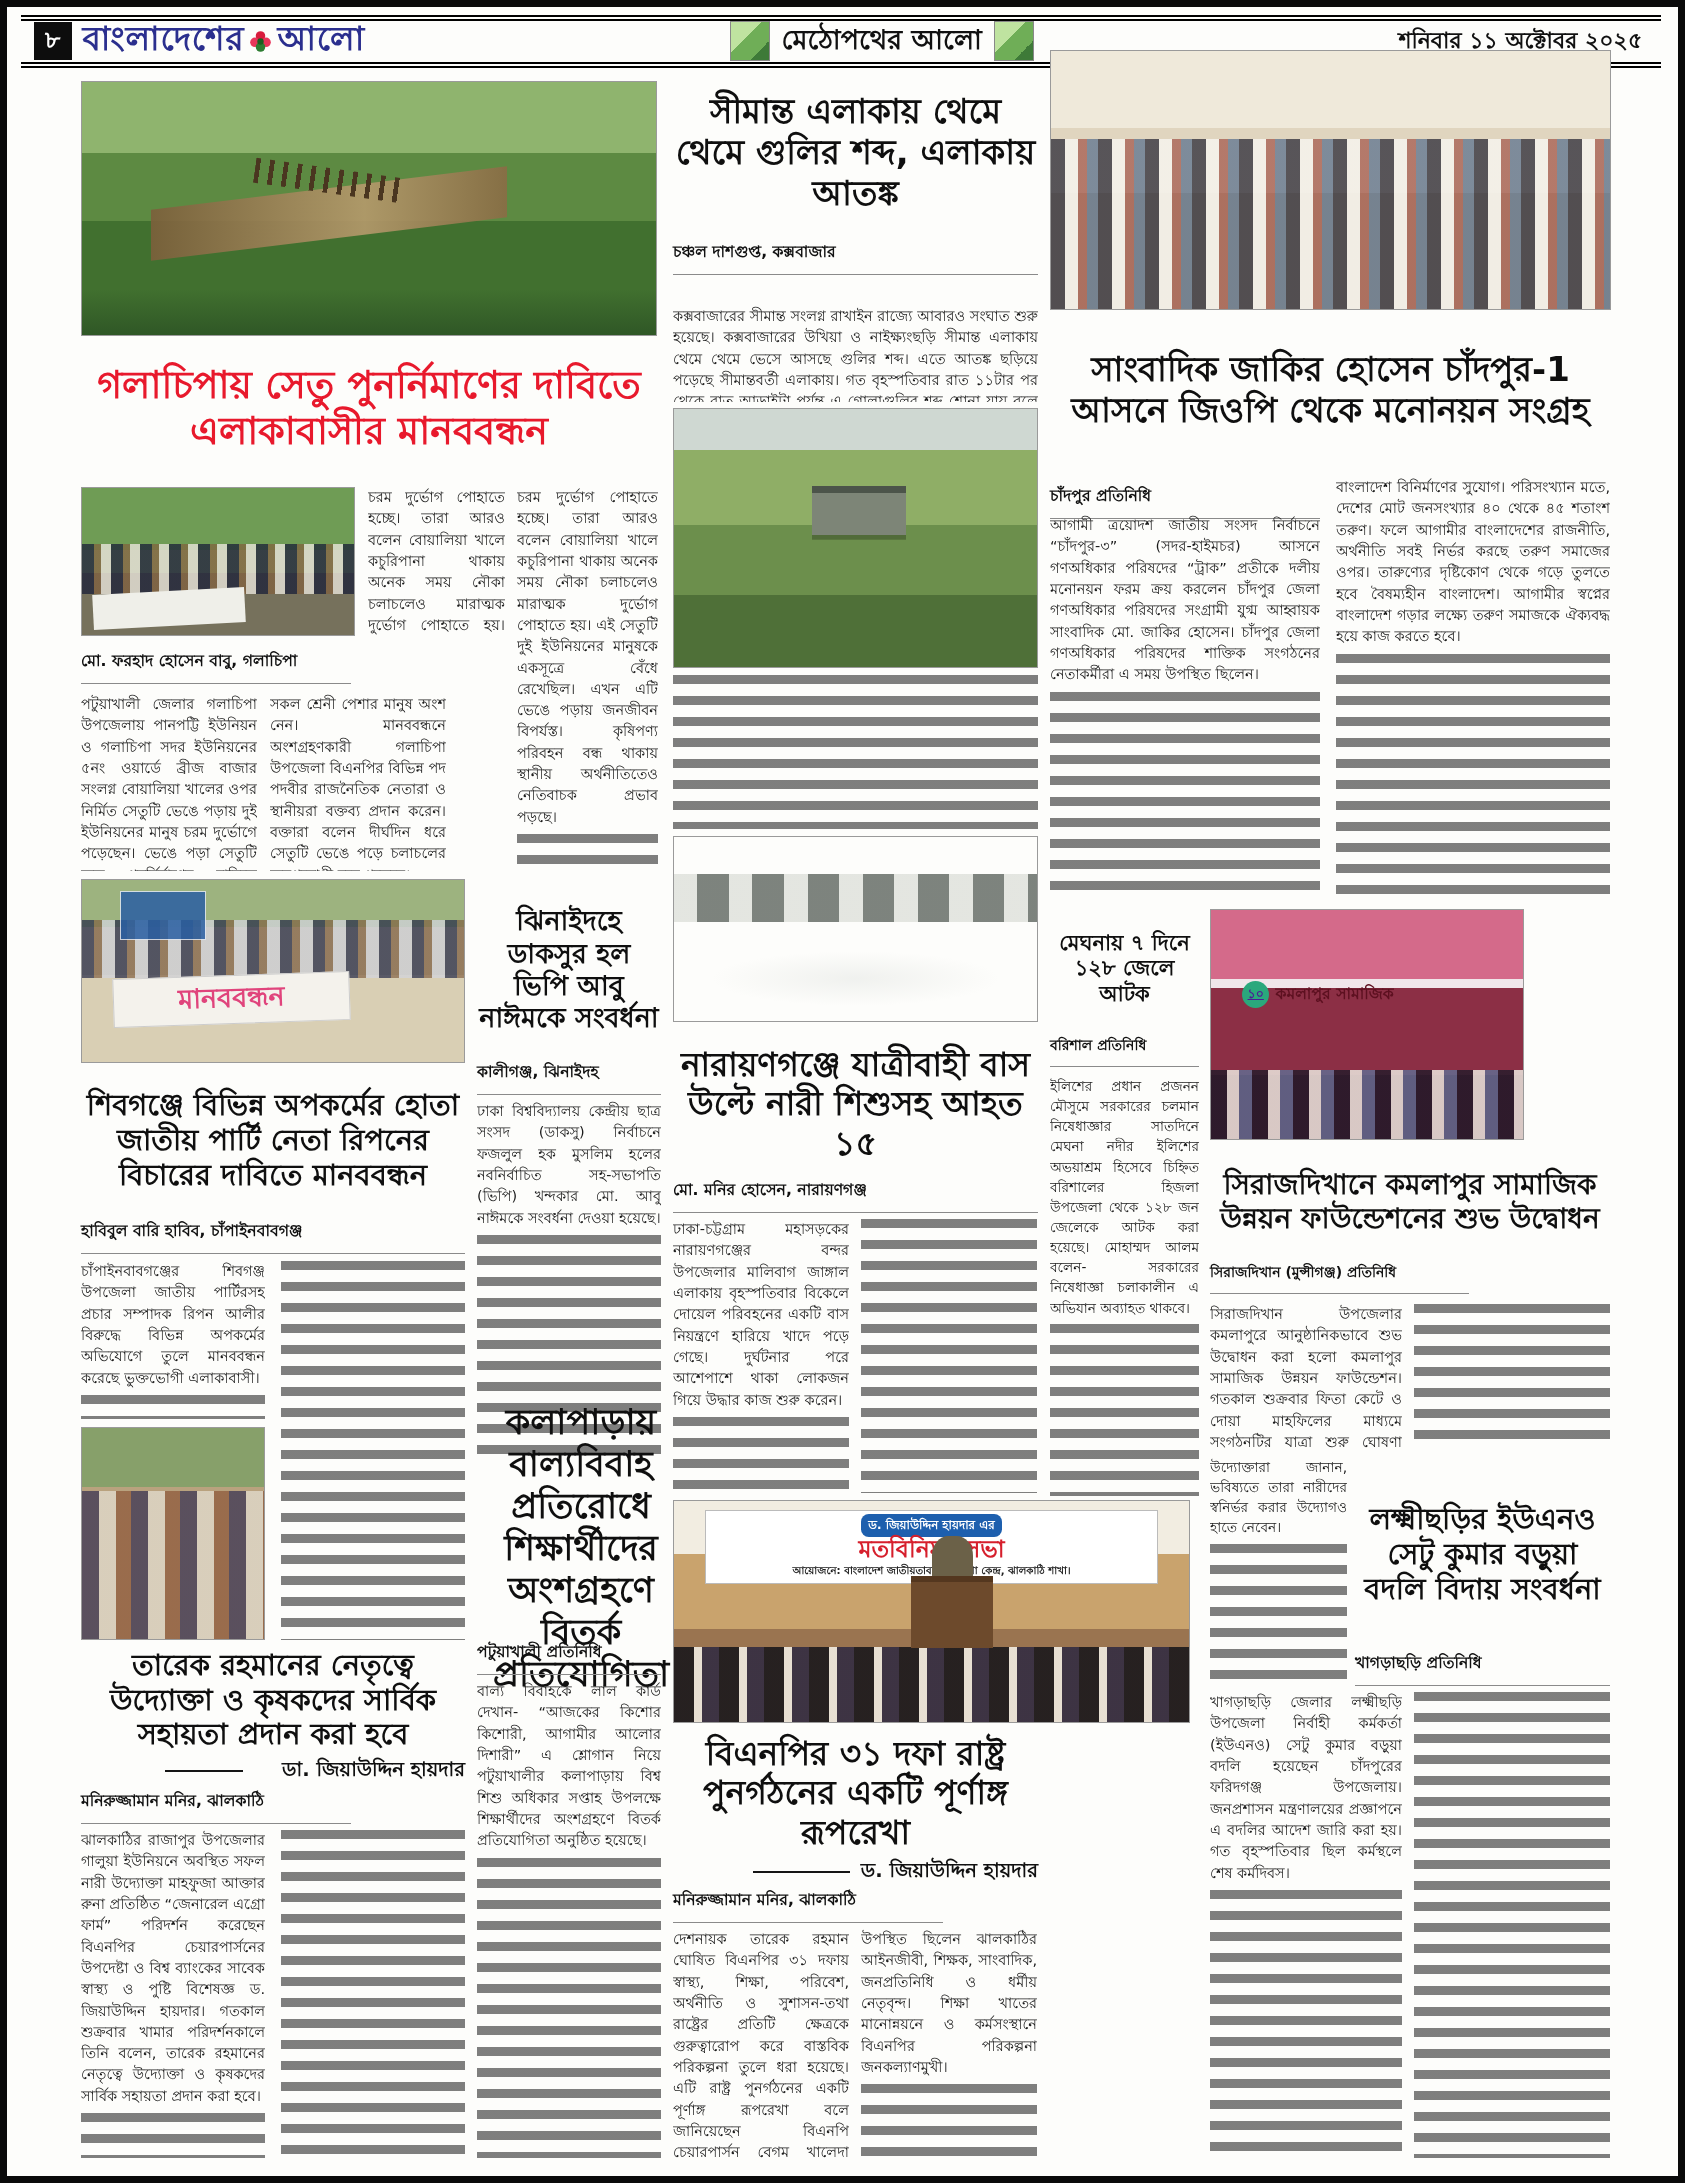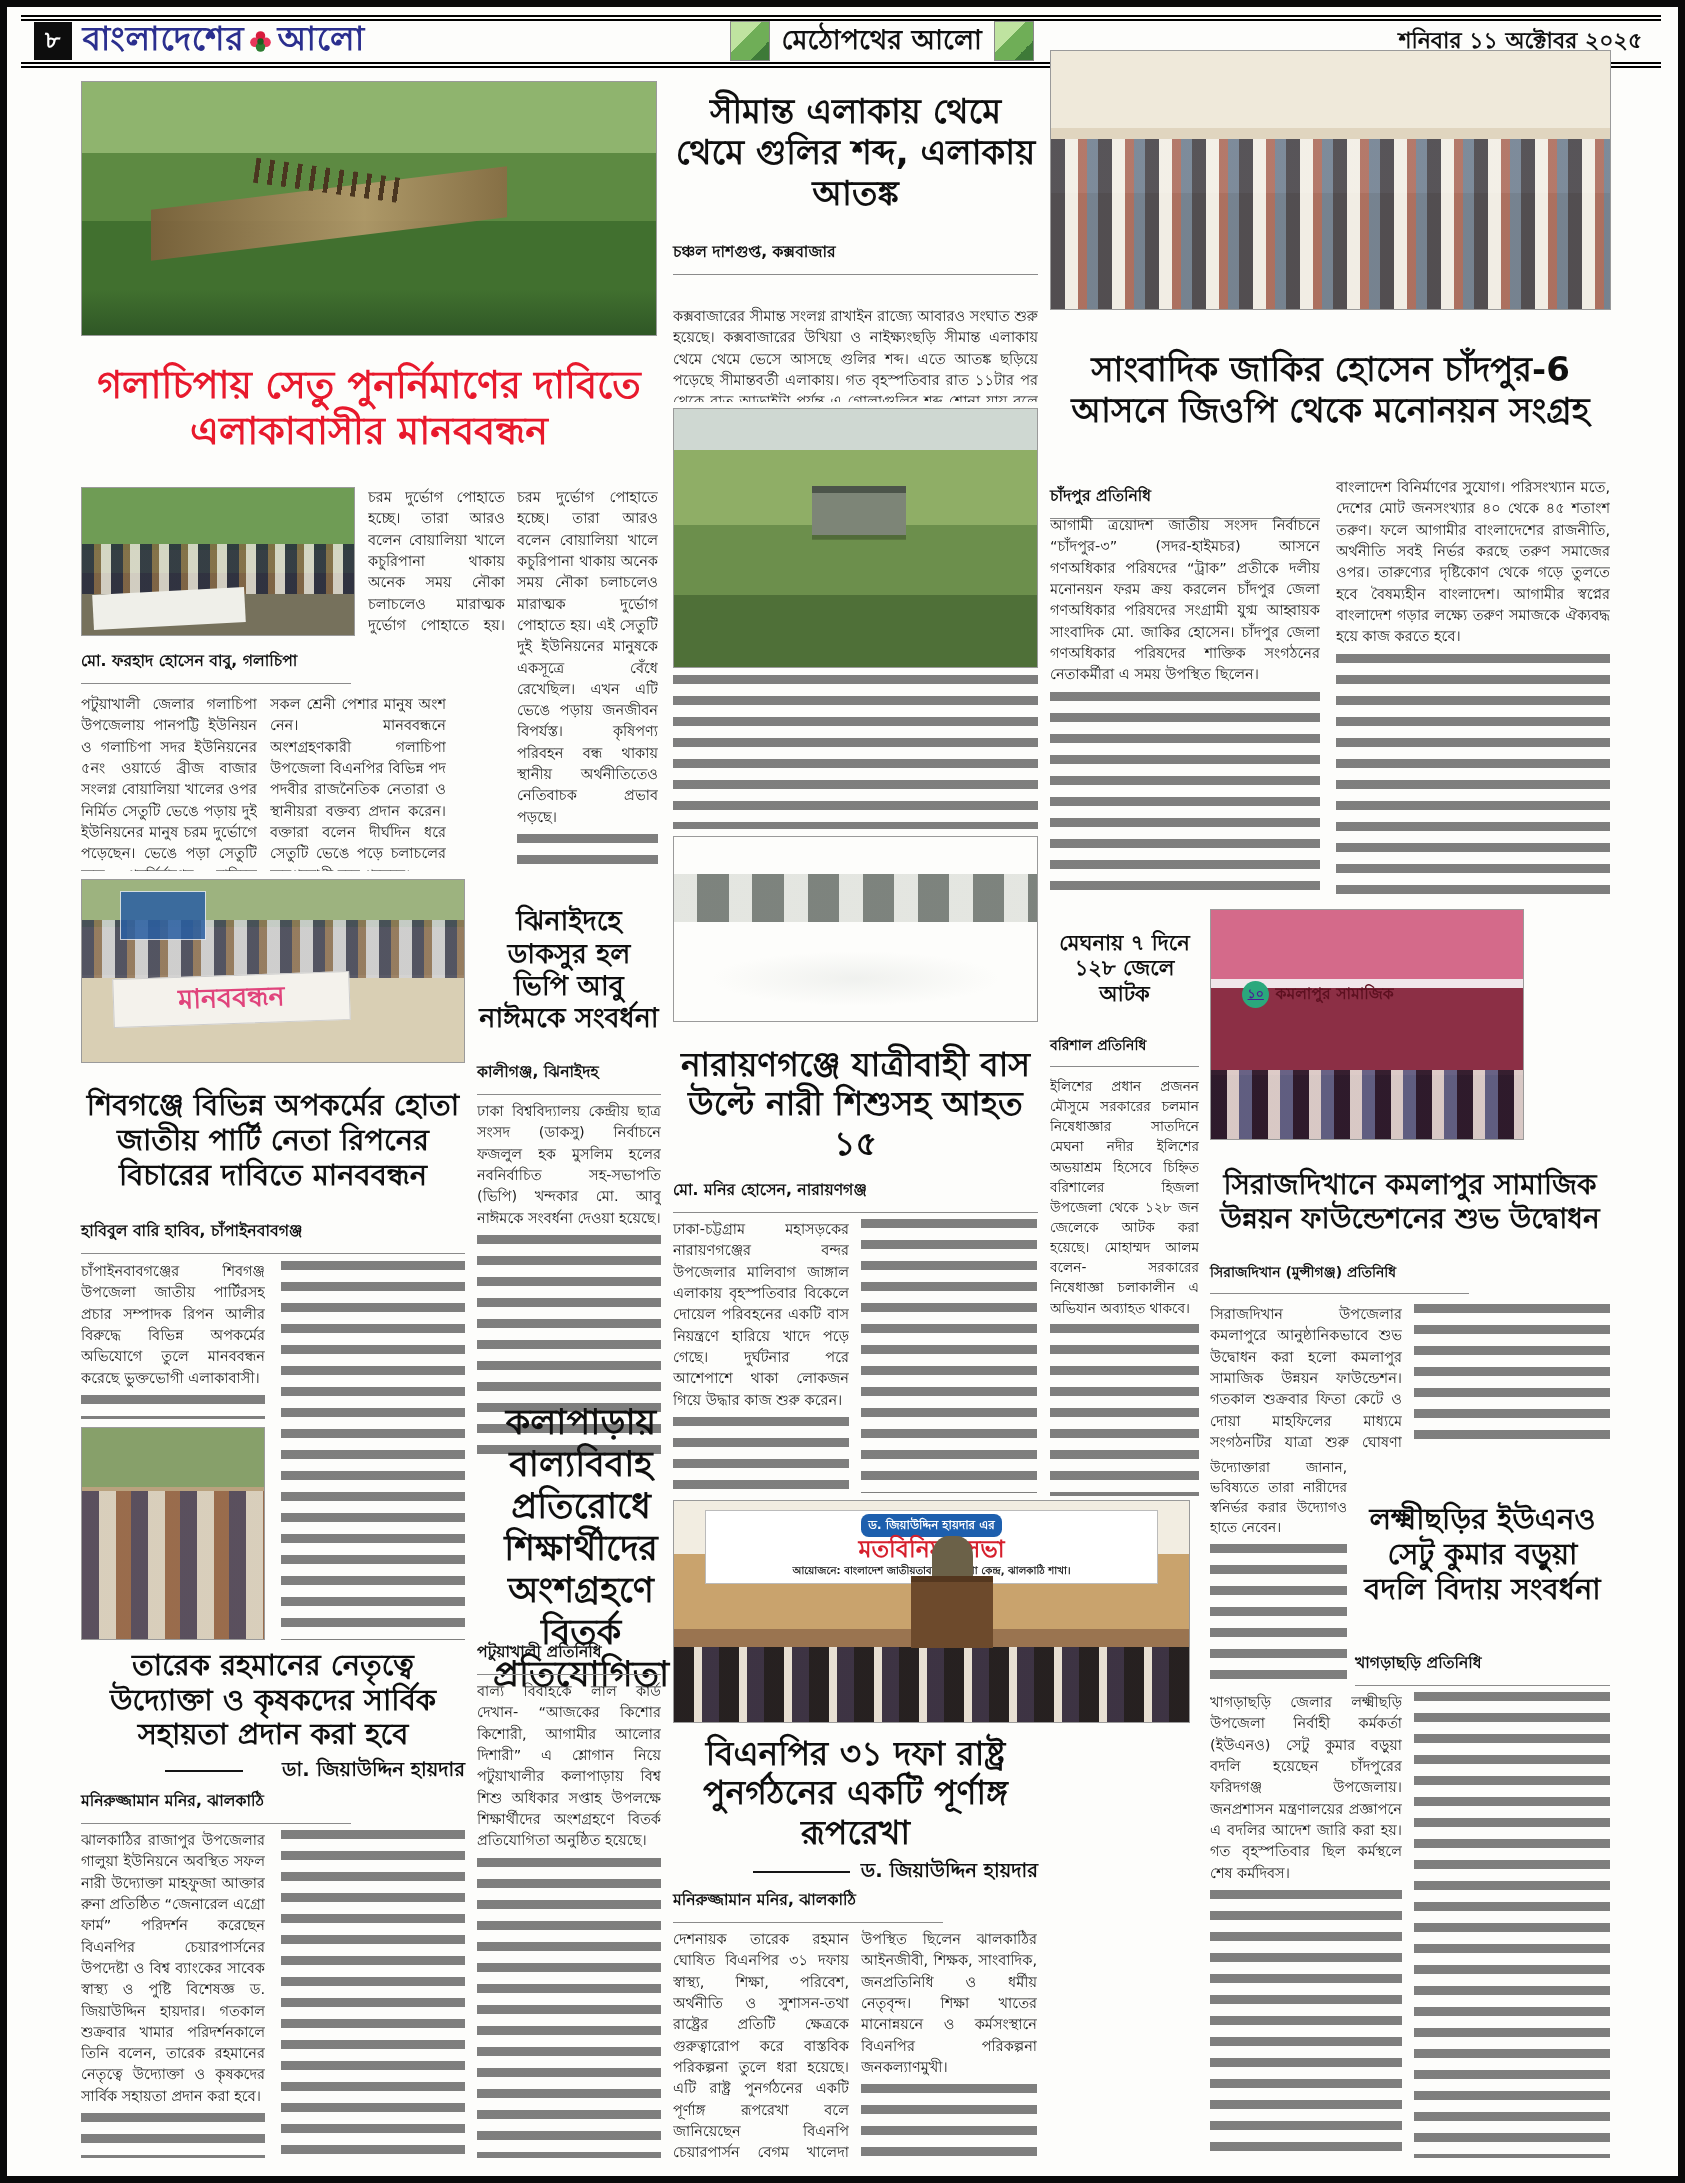--- a/index.html
+++ b/index.html
@@ -205,21 +205,21 @@
   <div class="abs by" style="left:666px;top:1880px;width:270px;">মনিরুজ্জামান মনির, ঝালকাঠি</div>
   <div class="abs txt" style="left:666px;top:1922px;width:176px;height:229px;">
     <span>দেশনায়ক তারেক রহমান ঘোষিত বিএনপির ৩১ দফায় স্বাস্থ্য, শিক্ষা, পরিবেশ, অর্থনীতি ও সুশাসন-তথা রাষ্ট্রের প্রতিটি ক্ষেত্রকে গুরুত্বারোপ করে বাস্তবিক পরিকল্পনা তুলে ধরা হয়েছে। এটি রাষ্ট্র পুনর্গঠনের একটি পূর্ণাঙ্গ রূপরেখা বলে জানিয়েছেন বিএনপি চেয়ারপার্সন বেগম খালেদা জিয়ার উপদেষ্টা ড. জিয়াউদ্দিন হায়দার।</span>
   </div>
   <div class="abs txt" style="left:854px;top:1922px;width:176px;height:229px;">
     <span>উপস্থিত ছিলেন ঝালকাঠির আইনজীবী, শিক্ষক, সাংবাদিক, জনপ্রতিনিধি ও ধর্মীয় নেতৃবৃন্দ। শিক্ষা খাতের মানোন্নয়নে ও কর্মসংস্থানে বিএনপির পরিকল্পনা জনকল্যাণমুখী।</span>
       <div class="faux"></div>
   </div>
 
   <div class="abs photo p-crowd" style="left:1043px;top:43px;width:561px;height:260px;"></div>
-  <div class="abs hl" style="left:1043px;top:310px;width:561px;height:145px;font-size:34px;">সাংবাদিক জাকির হোসেন চাঁদপুর-6 আসনে জিওপি থেকে মনোনয়ন সংগ্রহ</div>
+  <div class="abs hl" style="left:1043px;top:310px;width:561px;height:145px;font-size:34px;">সাংবাদিক জাকির হোসেন চাঁদপুর-1 আসনে জিওপি থেকে মনোনয়ন সংগ্রহ</div>
   <div class="abs by" style="left:1043px;top:476px;width:270px;">চাঁদপুর প্রতিনিধি</div>
   <div class="abs txt" style="left:1043px;top:508px;width:270px;height:384px;">
     <span>আগামী ত্রয়োদশ জাতীয় সংসদ নির্বাচনে “চাঁদপুর-৩” (সদর-হাইমচর) আসনে গণঅধিকার পরিষদের “ট্রাক” প্রতীকে দলীয় মনোনয়ন ফরম ক্রয় করলেন চাঁদপুর জেলা গণঅধিকার পরিষদের সংগ্রামী যুগ্ম আহ্বায়ক সাংবাদিক মো. জাকির হোসেন। চাঁদপুর জেলা গণঅধিকার পরিষদের শাক্তিক সংগঠনের নেতাকর্মীরা এ সময় উপস্থিত ছিলেন।</span>
       <div class="faux"></div>
   </div>
   <div class="abs txt" style="left:1329px;top:470px;width:274px;height:422px;">
     <span>বাংলাদেশ বিনির্মাণের সুযোগ। পরিসংখ্যান মতে, দেশের মোট জনসংখ্যার ৪০ থেকে ৪৫ শতাংশ তরুণ। ফলে আগামীর বাংলাদেশের রাজনীতি, অর্থনীতি সবই নির্ভর করছে তরুণ সমাজের ওপর। তারুণ্যের দৃষ্টিকোণ থেকে গড়ে তুলতে হবে বৈষম্যহীন বাংলাদেশ। আগামীর স্বপ্নের বাংলাদেশ গড়ার লক্ষ্যে তরুণ সমাজকে ঐক্যবদ্ধ হয়ে কাজ করতে হবে।</span>
       <div class="faux"></div>
   </div>
 

